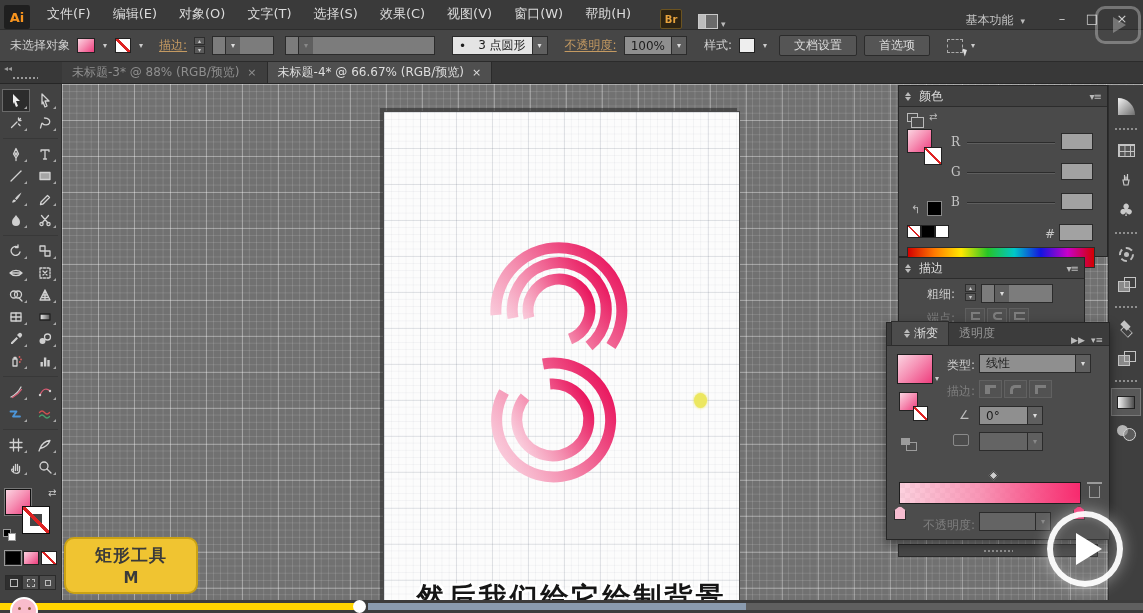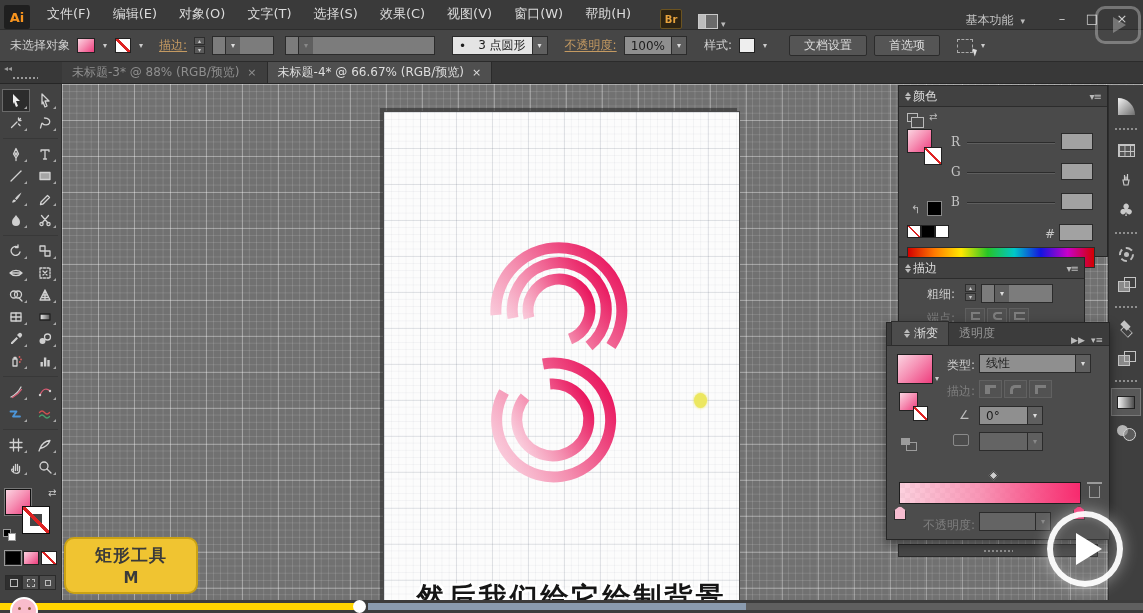--- a/index.html
+++ b/index.html
@@ -134,21 +134,21 @@
   .ri-layers { width:16px; height:16px; position:relative; }
   .ri-layers::before { content:""; position:absolute; left:3px; top:1px; width:9px; height:9px; background:#c4c4c4; transform:rotate(45deg) scaleY(.62); }
   .ri-layers::after { content:""; position:absolute; left:3px; top:6px; width:9px; height:9px; border:1px solid #c4c4c4; transform:rotate(45deg) scaleY(.62); }
   .ri-grad { width:18px; height:13px; border:1px solid #222; background:linear-gradient(90deg,#f5f5f5,#4c4c4c); }
   .ri-trans { width:18px; height:14px; position:relative; }
   .ri-trans::before { content:""; position:absolute; left:0; top:0; width:11px; height:11px; border-radius:50%; background:#b5b5b5; }
   .ri-trans::after { content:""; position:absolute; left:6px; top:3px; width:11px; height:11px; border-radius:50%; border:1px solid #d5d5d5; background:rgba(120,120,120,.5); }
 
   
   .panel { position:absolute; background:#4a4a4a; border:1px solid #262626; z-index:5; }
-  .phead { height:21px; background:#414141; border-bottom:1px solid #2c2c2c; display:flex; align-items:center; padding:0 6px; gap:2px; }
+  .phead { height:21px; background:#414141; border-bottom:1px solid #2c2c2c; display:flex; align-items:center; padding:0 6px; gap:8px; }
   .collapse-ic { display:inline-flex; flex-direction:column; gap:1px; }
   .collapse-ic i { display:block; width:0; height:0; border-left:3px solid transparent; border-right:3px solid transparent; }
   .collapse-ic i.up { border-bottom:4px solid #bbb; }
   .collapse-ic i.dn { border-top:4px solid #bbb; }
   .ptitle { color:#dedede; font-size:12px; }
   .pmenu { margin-left:auto; color:#bbb; font-size:10px; letter-spacing:-1px; }
   .panel-color { left:898px; top:85px; width:210px; height:172px; }
   .pc-body { position:relative; height:149px; }
   .pc-dbl { position:absolute; left:8px; top:6px; width:11px; height:9px; border:1px solid #bbb; }
   .pc-dbl::after { content:""; position:absolute; left:3px; top:3px; width:11px; height:9px; border:1px solid #bbb; background:#4a4a4a; }
@@ -311,21 +311,21 @@
       <span class="arr"></span>
     </span>
     <span class="link-label" style="margin-left:10px;">不透明度:</span>
     <span class="dd">
       <span class="val">100%</span>
       <span class="arr"></span>
     </span>
     <span class="plain-label" style="margin-left:10px;">样式:</span>
     <span class="sw" style="width:16px;height:15px;background:#eee;"></span>
     <span class="caret-btn">▾</span>
-    <span class="btn" style="margin-left:14px;">文档设置</span>
+    <span class="btn" style="margin-left:4px;">文档设置</span>
     <span class="btn">首选项</span>
     <span class="seltool-ic"></span>
     <span class="caret-btn">▾</span>
   </div>
 
   <div class="tabbar">
     <div class="tab-corner">
       <span>◂◂</span>
       <div class="dots"></div>
     </div>

